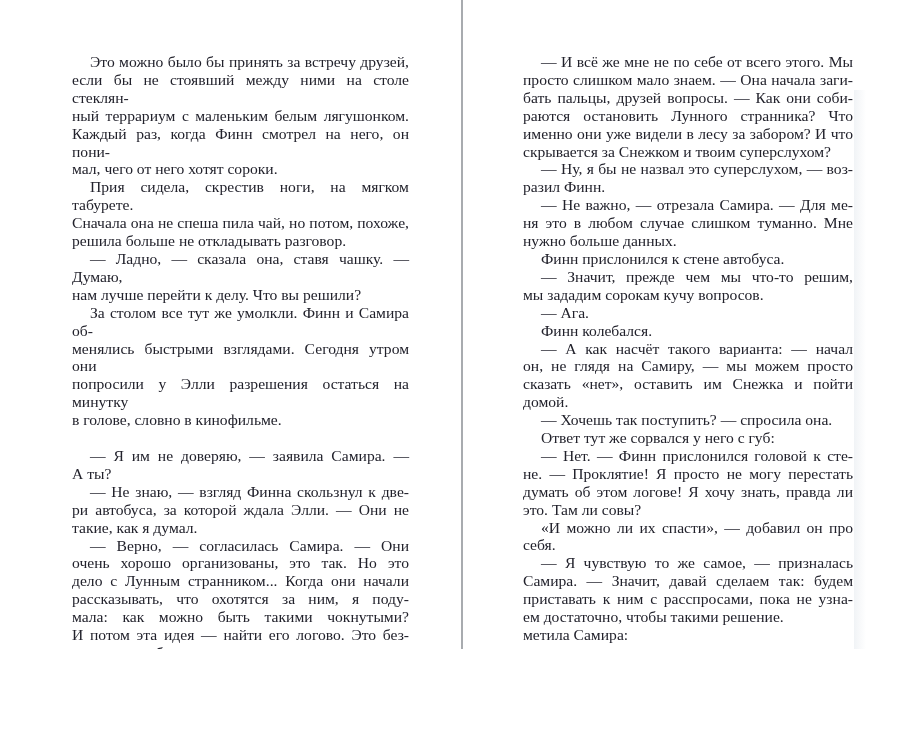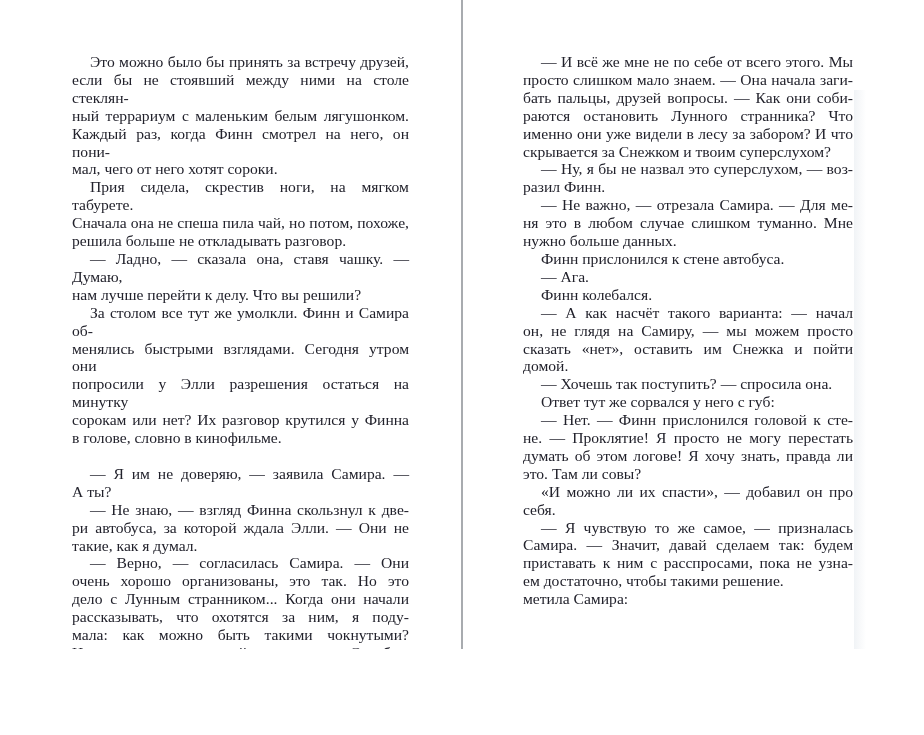--- a/index.html
+++ b/index.html
@@ -77,21 +77,20 @@
           <div class="line">решила больше не откладывать разговор.</div>
         </div>
         <div class="para">
           <div class="line indent">— Ладно, — сказала она, ставя чашку. — Думаю,</div>
           <div class="line">нам лучше перейти к делу. Что вы решили?</div>
         </div>
         <div class="para">
           <div class="line indent">За столом все тут же умолкли. Финн и Самира об-</div>
           <div class="line">менялись быстрыми взглядами. Сегодня утром они</div>
           <div class="line">попросили у Элли разрешения остаться на минутку</div>
-          <div class="line">сорокам или нет? Их разговор крутился у Финна</div>
           <div class="line">в голове, словно в кинофильме.</div>
         </div>
       </div>
       <div class="block italic gap">
         <div class="para">
           <div class="line indent">— Я им не доверяю, — заявила Самира. —</div>
           <div class="line">А ты?</div>
         </div>
         <div class="para">
           <div class="line indent">— Не знаю, — взгляд Финна скользнул к две-</div>
@@ -130,20 +129,24 @@
         </div>
         <div class="para">
           <div class="line indent">— Не важно, — отрезала Самира. — Для ме-</div>
           <div class="line">ня это в любом случае слишком туманно. Мне</div>
           <div class="line">нужно больше данных.</div>
         </div>
         <div class="para">
           <div class="line indent">Финн прислонился к стене автобуса.</div>
         </div>
         <div class="para">
+          <div class="line indent">— Значит, прежде чем мы что-то решим,</div>
+          <div class="line">мы зададим сорокам кучу вопросов.</div>
+        </div>
+        <div class="para">
           <div class="line indent">— Ага.</div>
         </div>
         <div class="para">
           <div class="line indent">Финн колебался.</div>
         </div>
         <div class="para">
           <div class="line indent">— А как насчёт такого варианта: — начал</div>
           <div class="line">он, не глядя на Самиру, — мы можем просто</div>
           <div class="line">сказать «нет», оставить им Снежка и пойти</div>
           <div class="line">домой.</div>

